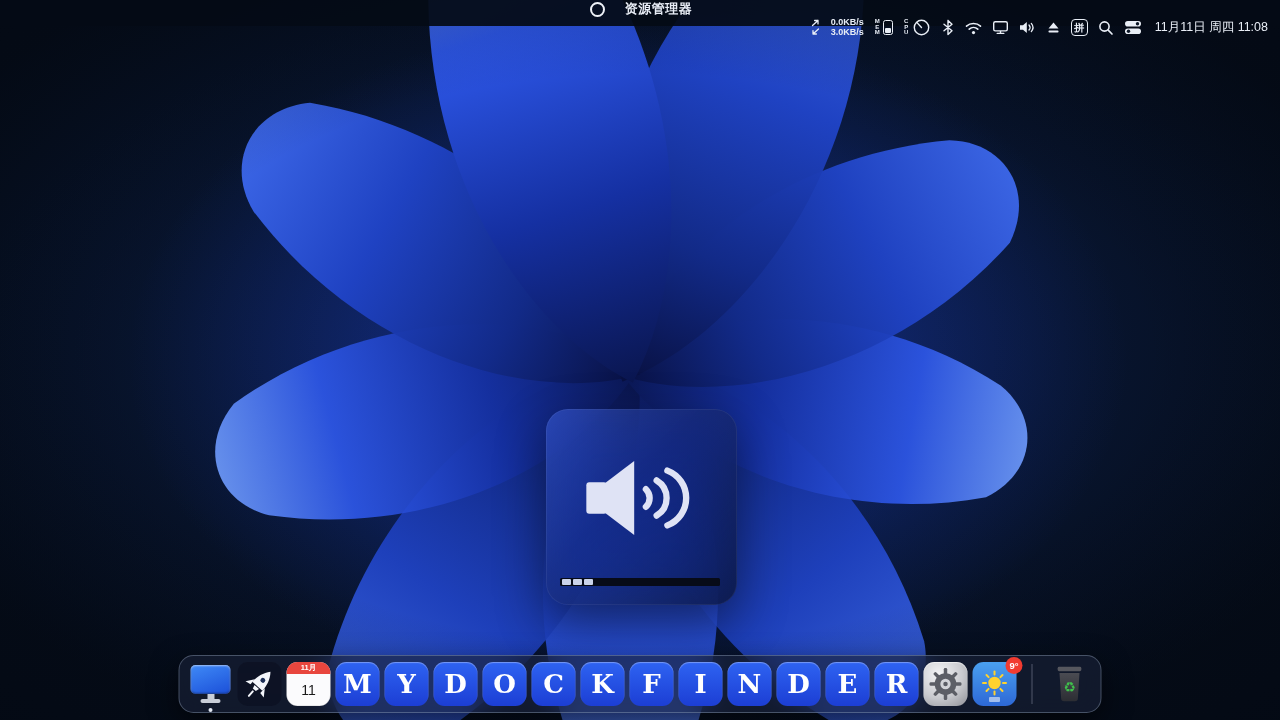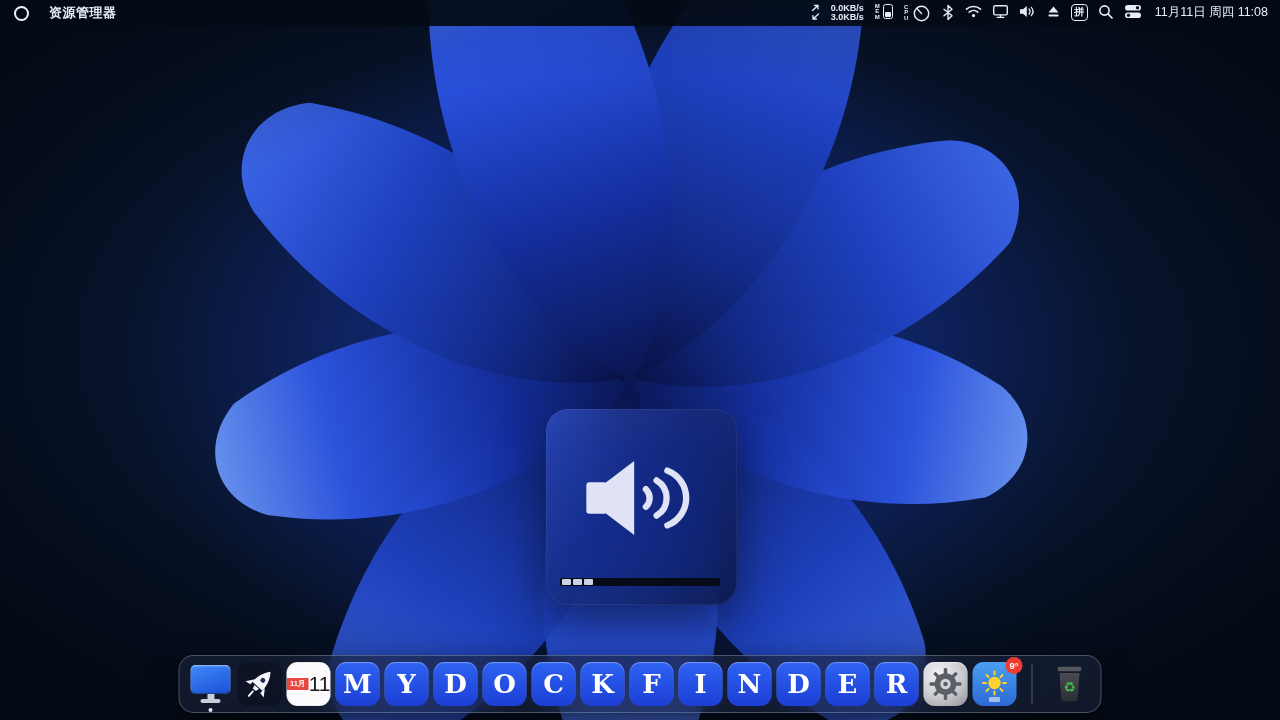--- a/index.html
+++ b/index.html
@@ -8,26 +8,26 @@
   .stage { position: relative; width: 1280px; height: 720px; overflow: hidden; }
 
   
   .wallpaper { position: absolute; inset: 0; z-index: 0; }
 
   
   .menubar {
     position: absolute; top: 0; left: 0; right: 0; height: 26px; z-index: 30;
     display: flex; align-items: center;
     background: rgba(4,11,22,0.93);
-    color: #e9eef6; padding: 0 12px 0 14px;
+    color: #e9eef6; padding: 0 12px 0 14px; flex-direction: column;
   }
   .mb-left { display: flex; align-items: center; gap: 20px; }
   .mb-logo { width: 15px; height: 15px; border: 2px solid #eef2f8; border-radius: 50%; }
   .mb-title { font-size: 13px; font-weight: bold; letter-spacing: 0.5px; }
-  .mb-right { margin-left: auto; display: flex; align-items: flex-start; gap: 10px; }
+  .mb-right { margin-left: auto; display: flex; align-items: center; gap: 10px; }
   .mb-right svg { display: block; }
   .net-speeds { font-size: 9px; line-height: 9.5px; font-weight: 600; text-align: right; }
   .meter { display: flex; align-items: center; gap: 2px; }
   .vlabel { width: 7px; font-size: 6px; line-height: 5.6px; font-weight: bold;
             word-break: break-all; text-align: center; letter-spacing: 0; }
   .battery { width: 10px; height: 15px; border: 1.4px solid #e9eef6; border-radius: 2.5px;
              position: relative; }
   .battery .fill { position: absolute; left: 1px; right: 1px; bottom: 1px; height: 5px;
                    background: #e9eef6; border-radius: 1px; }
   .ime-badge { width: 17px; height: 17px; border: 1.5px solid #e9eef6; border-radius: 4px;
@@ -72,27 +72,27 @@
   
   .monitor { display: flex; flex-direction: column; align-items: center; }
   .monitor .screen { width: 40px; height: 29px; border-radius: 5px;
       background: linear-gradient(160deg, #3f8af7 0%, #1b4fd8 100%);
       box-shadow: inset 0 1px 2px rgba(255,255,255,0.55), inset 0 -1px 2px rgba(0,0,0,0.4); }
   .monitor .neck { width: 7px; height: 5px; background: #c9ced8; }
   .monitor .base { width: 20px; height: 3.5px; background: #c9ced8; border-radius: 2px; }
   
   .plate { background: rgba(8,12,26,0.45); border-radius: 10px; }
   
-  .tile-cal { background: #fbfbfd; overflow: hidden; 
+  .tile-cal { background: #fbfbfd; overflow: hidden; flex-direction: column;
               box-shadow: inset 0 0 0 0.5px rgba(0,0,0,0.15); }
   .cal-head { width: 100%; height: 12px; background: #e8463e; color: #fff;
               font-size: 7.5px; font-weight: bold; display: flex; align-items: center;
               justify-content: center; }
   .cal-day { flex: 1; width: 100%; display: flex; align-items: center; justify-content: center;
-             font-size: 21px; color: #1a1a1a; font-weight: 400; }
+             font-size: 14px; color: #1a1a1a; font-weight: 400; }
   
   .tile-gear { background: radial-gradient(circle at 35% 28%, #f4f4f6 0%, #c9cacf 55%, #8f9198 100%);
                box-shadow: inset 0 1px 1px rgba(255,255,255,0.6); }
   
   .tile-weather { background: linear-gradient(180deg, #4aa0f0 0%, #2d68d6 100%);
                   position: relative; flex-direction: column; }
   .wx-tag { position: absolute; bottom: 4px; left: 50%; transform: translateX(-50%);
             width: 11px; height: 5px; border-radius: 1px; background: rgba(255,255,255,0.55); }
   .badge { position: absolute; top: -5px; right: -6px; min-width: 17px; height: 17px;
            border-radius: 9px; background: #f23b30; color: #fff; font-size: 9.5px;

